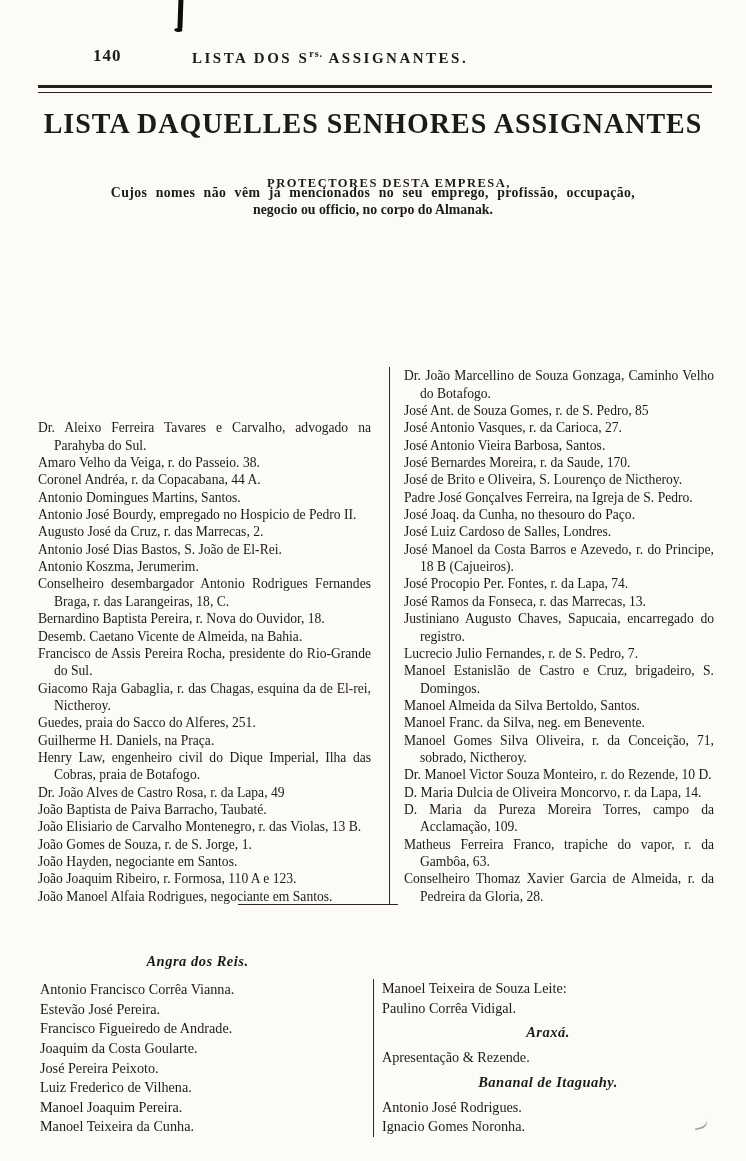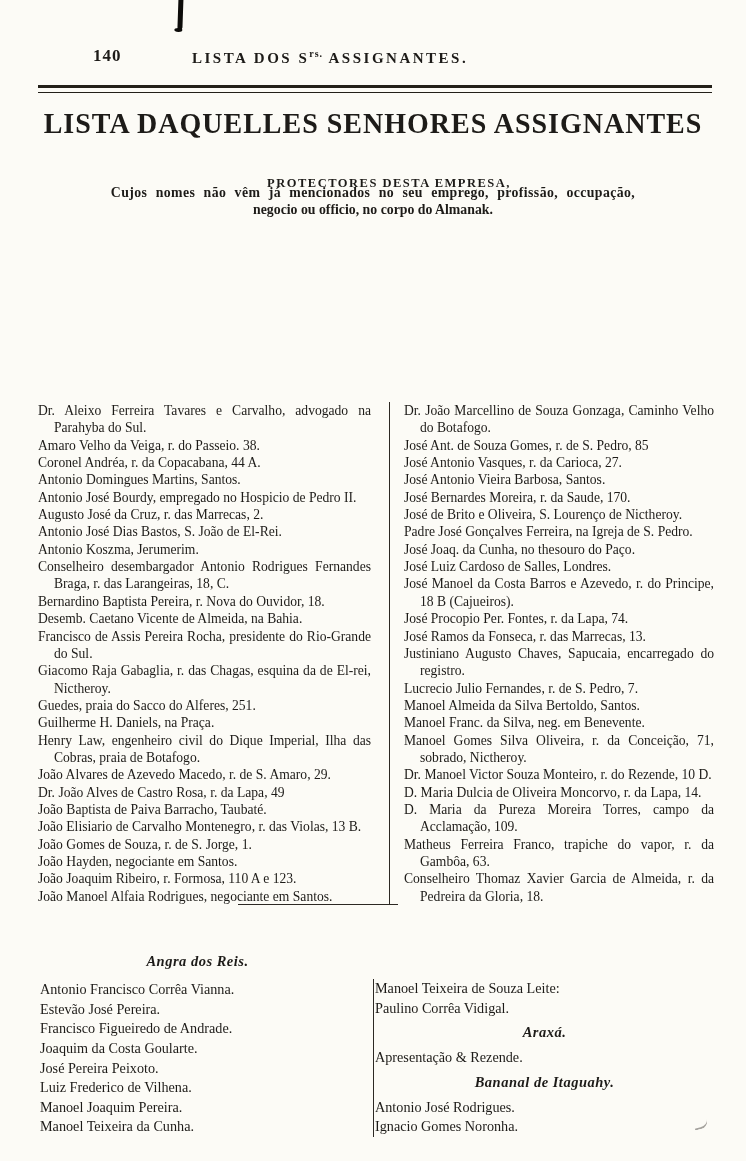--- a/index.html
+++ b/index.html
@@ -63,21 +63,21 @@
   .columns{
     position:absolute;left:38px;width:676px;
     display:flex;align-items:flex-end;gap:18px;
   }
   .columns.main{top:247px;height:658px;overflow:hidden;}
   .columns.bottom{top:912px;height:225px;overflow:hidden;}
   .col{overflow:hidden;}
   .main .col-left{width:333px;}
   .main .col-right{flex:1;border-left:1.5px solid #2c2823;padding-left:14px;}
   .bottom .col-left{width:317px;padding-left:2px;}
-  .bottom .col-right{flex:1;border-left:1.5px solid #2c2823;padding-left:1px;}
+  .bottom .col-right{flex:1;border-left:1.5px solid #2c2823;padding-left:8px;}
   .entry{
     margin:0;
     font-size:13.6px;line-height:17.35px;
     text-align:justify;
     padding-left:16px;text-indent:-16px;
   }
   .entry.plain{
     font-size:14.2px;line-height:19.6px;
     text-align:left;padding-left:0;text-indent:0;
   }
@@ -123,21 +123,20 @@
         <p class="entry">Antonio José Dias Bastos, S. João de El-Rei.</p>
         <p class="entry">Antonio Koszma, Jerumerim.</p>
         <p class="entry">Conselheiro desembargador Antonio Rodrigues Fernandes Braga, r. das Larangeiras, 18, C.</p>
         <p class="entry">Bernardino Baptista Pereira, r. Nova do Ouvidor, 18.</p>
         <p class="entry">Desemb. Caetano Vicente de Almeida, na Bahia.</p>
         <p class="entry">Francisco de Assis Pereira Rocha, presidente do Rio-Grande do Sul.</p>
         <p class="entry">Giacomo Raja Gabaglia, r. das Chagas, esquina da de El-rei, Nictheroy.</p>
         <p class="entry">Guedes, praia do Sacco do Alferes, 251.</p>
         <p class="entry">Guilherme H. Daniels, na Praça.</p>
         <p class="entry">Henry Law, engenheiro civil do Dique Imperial, Ilha das Cobras, praia de Botafogo.</p>
-        <p class="entry">João Alvares de Azevedo Macedo, r. de S. Amaro, 29.</p>
         <p class="entry">Dr. João Alves de Castro Rosa, r. da Lapa, 49</p>
         <p class="entry">João Baptista de Paiva Barracho, Taubaté.</p>
         <p class="entry">João Elisiario de Carvalho Montenegro, r. das Violas, 13 B.</p>
         <p class="entry">João Gomes de Souza, r. de S. Jorge, 1.</p>
         <p class="entry">João Hayden, negociante em Santos.</p>
         <p class="entry">João Joaquim Ribeiro, r. Formosa, 110 A e 123.</p>
         <p class="entry">João Manoel Alfaia Rodrigues, negociante em Santos.</p>
       </div>
     <div class="col col-right">
         <p class="entry">Dr. João Marcellino de Souza Gonzaga, Caminho Velho do Botafogo.</p>
@@ -147,28 +146,29 @@
         <p class="entry">José Bernardes Moreira, r. da Saude, 170.</p>
         <p class="entry">José de Brito e Oliveira, S. Lourenço de Nictheroy.</p>
         <p class="entry">Padre José Gonçalves Ferreira, na Igreja de S. Pedro.</p>
         <p class="entry">José Joaq. da Cunha, no thesouro do Paço.</p>
         <p class="entry">José Luiz Cardoso de Salles, Londres.</p>
         <p class="entry">José Manoel da Costa Barros e Azevedo, r. do Principe, 18 B (Cajueiros).</p>
         <p class="entry">José Procopio Per. Fontes, r. da Lapa, 74.</p>
         <p class="entry">José Ramos da Fonseca, r. das Marrecas, 13.</p>
         <p class="entry">Justiniano Augusto Chaves, Sapucaia, encarregado do registro.</p>
         <p class="entry">Lucrecio Julio Fernandes, r. de S. Pedro, 7.</p>
+        <p class="entry">Manoel Estanislão de Castro e Cruz, brigadeiro, S. Domingos.</p>
         <p class="entry">Manoel Almeida da Silva Bertoldo, Santos.</p>
         <p class="entry">Manoel Franc. da Silva, neg. em Benevente.</p>
         <p class="entry">Manoel Gomes Silva Oliveira, r. da Conceição, 71, sobrado, Nictheroy.</p>
         <p class="entry">Dr. Manoel Victor Souza Monteiro, r. do Rezende, 10 D.</p>
         <p class="entry">D. Maria Dulcia de Oliveira Moncorvo, r. da Lapa, 14.</p>
         <p class="entry">D. Maria da Pureza Moreira Torres, campo da Acclamação, 109.</p>
         <p class="entry">Matheus Ferreira Franco, trapiche do vapor, r. da Gambôa, 63.</p>
-        <p class="entry">Conselheiro Thomaz Xavier Garcia de Almeida, r. da Pedreira da Gloria, 18.</p>
+        <p class="entry">Conselheiro Thomaz Xavier Garcia de Almeida, r. da Pedreira da Gloria, 28.</p>
       </div>
   </div>
 
   <div class="section-rule"></div>
 
   <div class="columns bottom">
     <div class="col col-left">
       <h3 class="place-heading">Angra dos Reis.</h3>
       <div>
           <p class="entry plain">Antonio Francisco Corrêa Vianna.</p>

